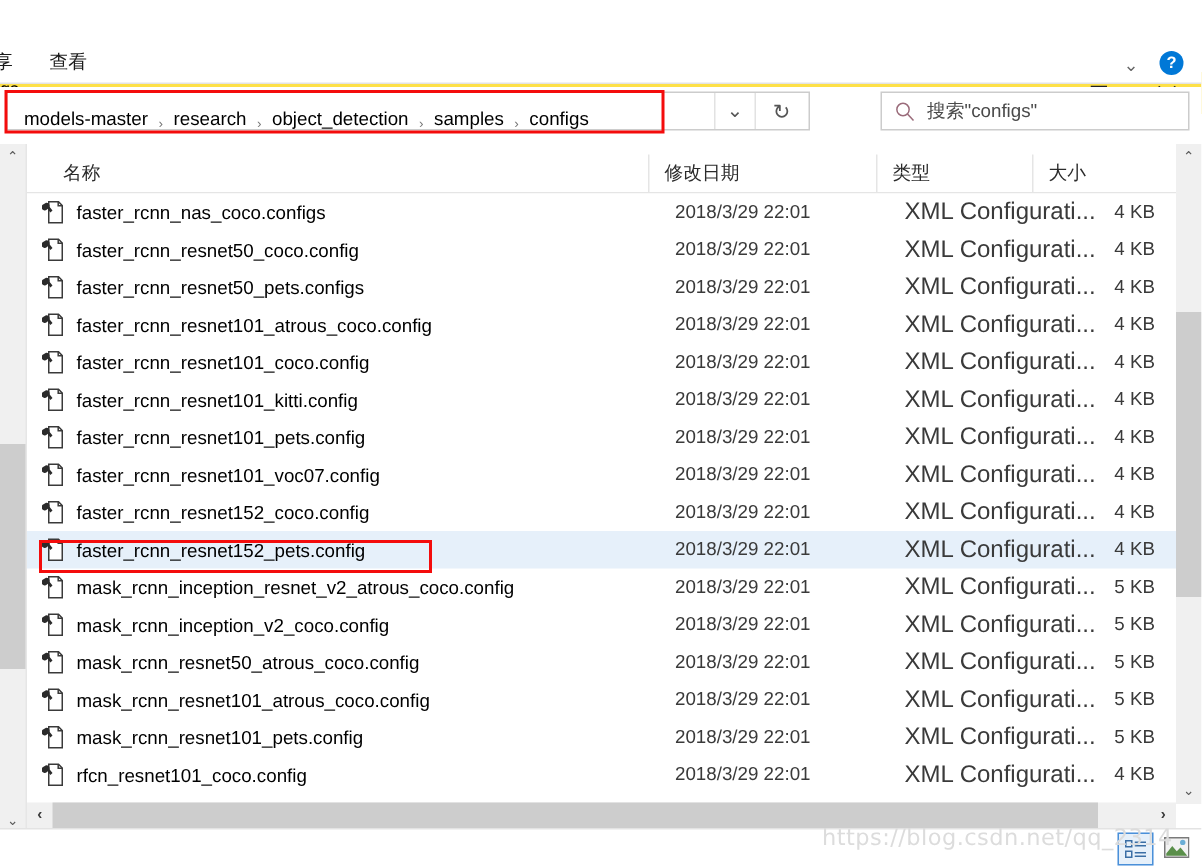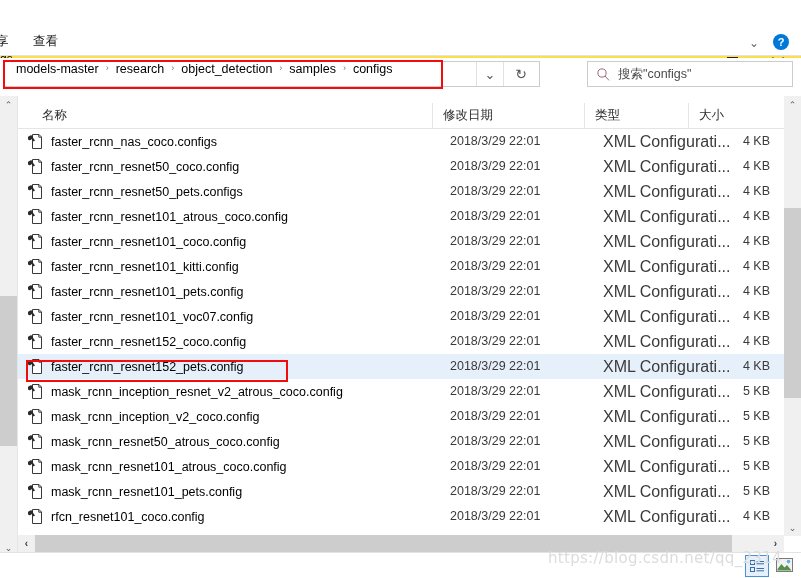--- a/index.html
+++ b/index.html
@@ -96,21 +96,21 @@
     left: 4px; top: 3px;
     width: 536px; height: 26px;
     border: 1px solid #cccccc;
     background: #fff;
     box-sizing: border-box;
     display: flex;
     align-items: center;
   }
   .crumbs {
     display: flex;
-    align-items: flex-start;
+    align-items: flex-end;
     padding-left: 8px;
     height: 100%;
   }
   .crumb {
     font-size: 12.5px;
     color: #000;
     padding: 0 3px;
     white-space: nowrap;
   }
   .crumb-sep {

